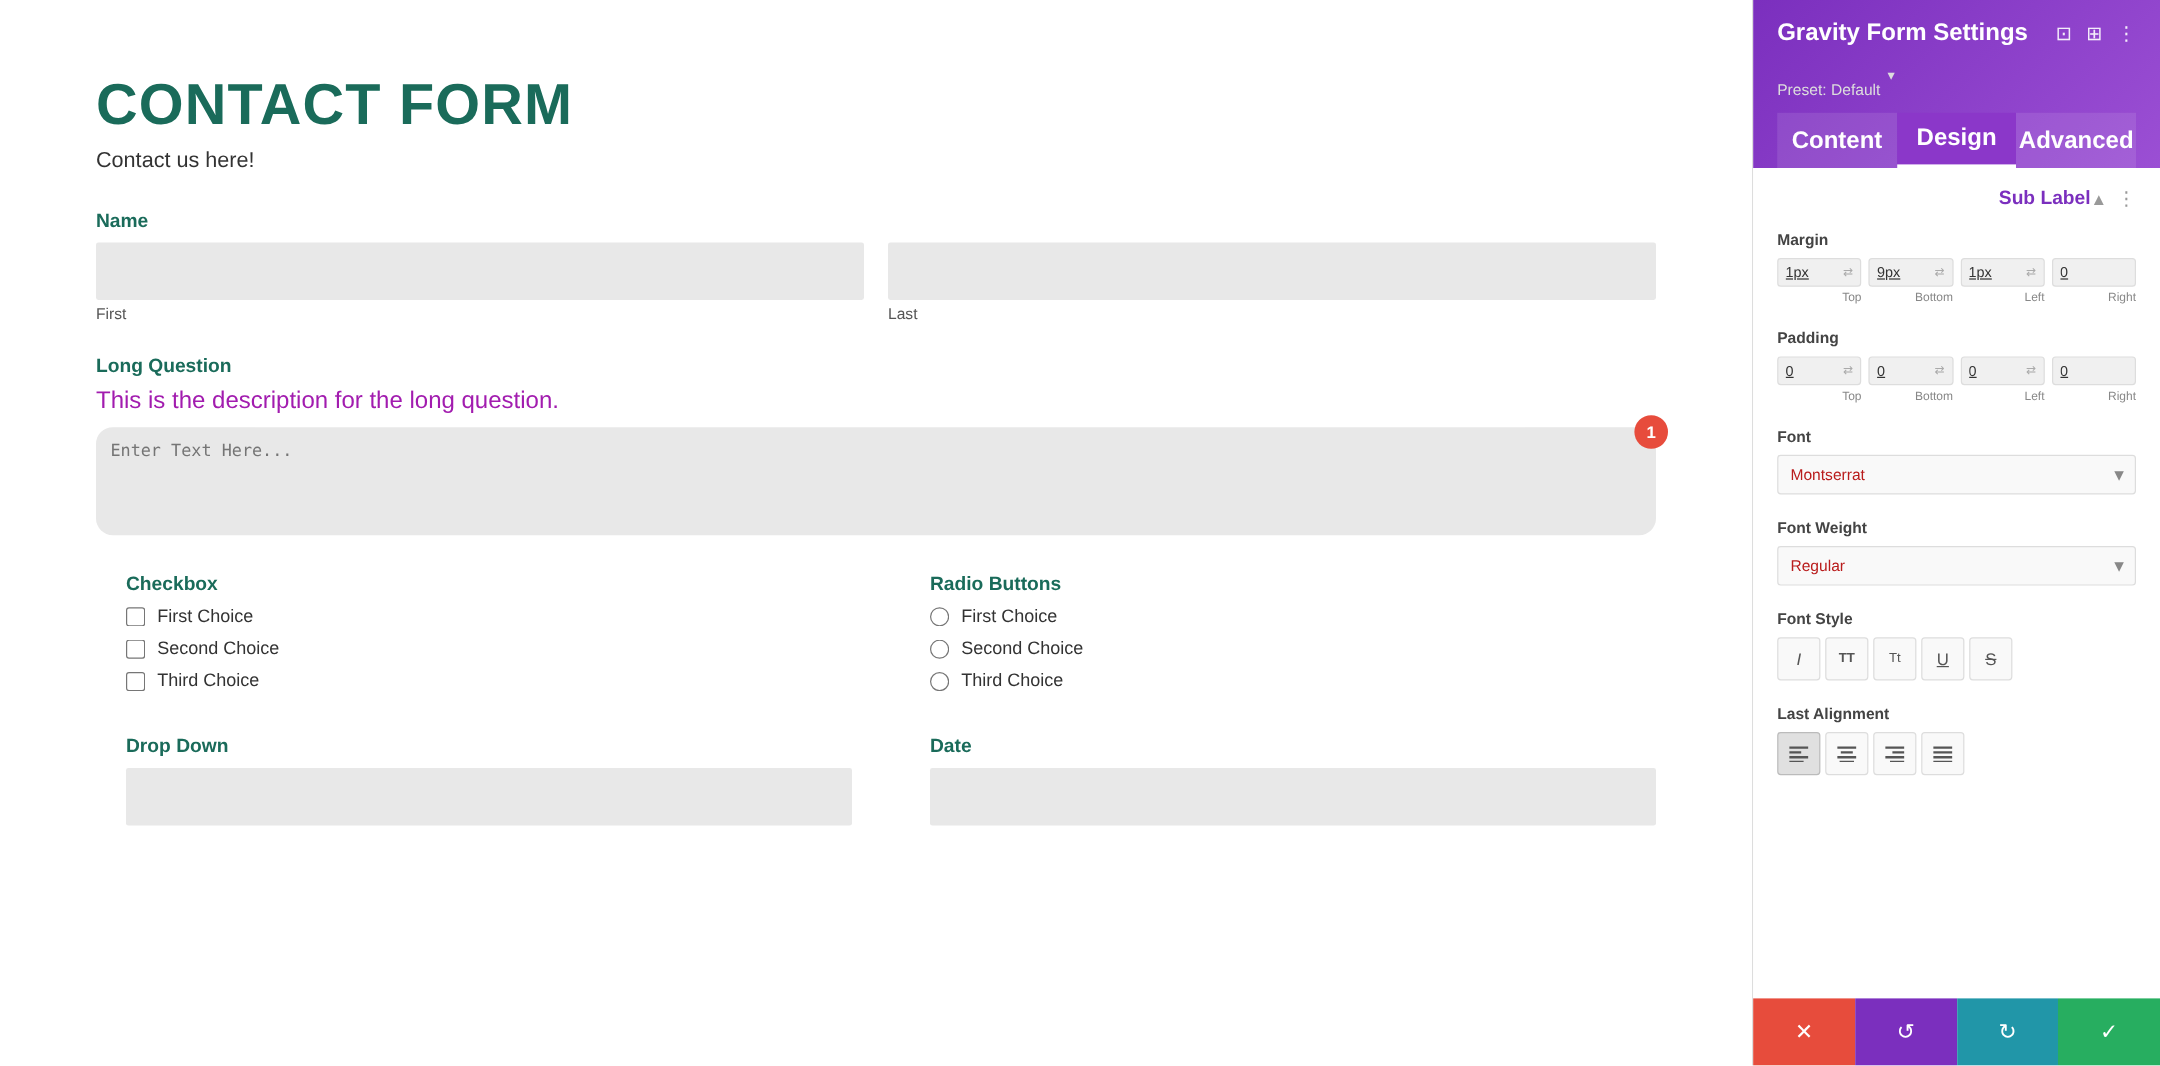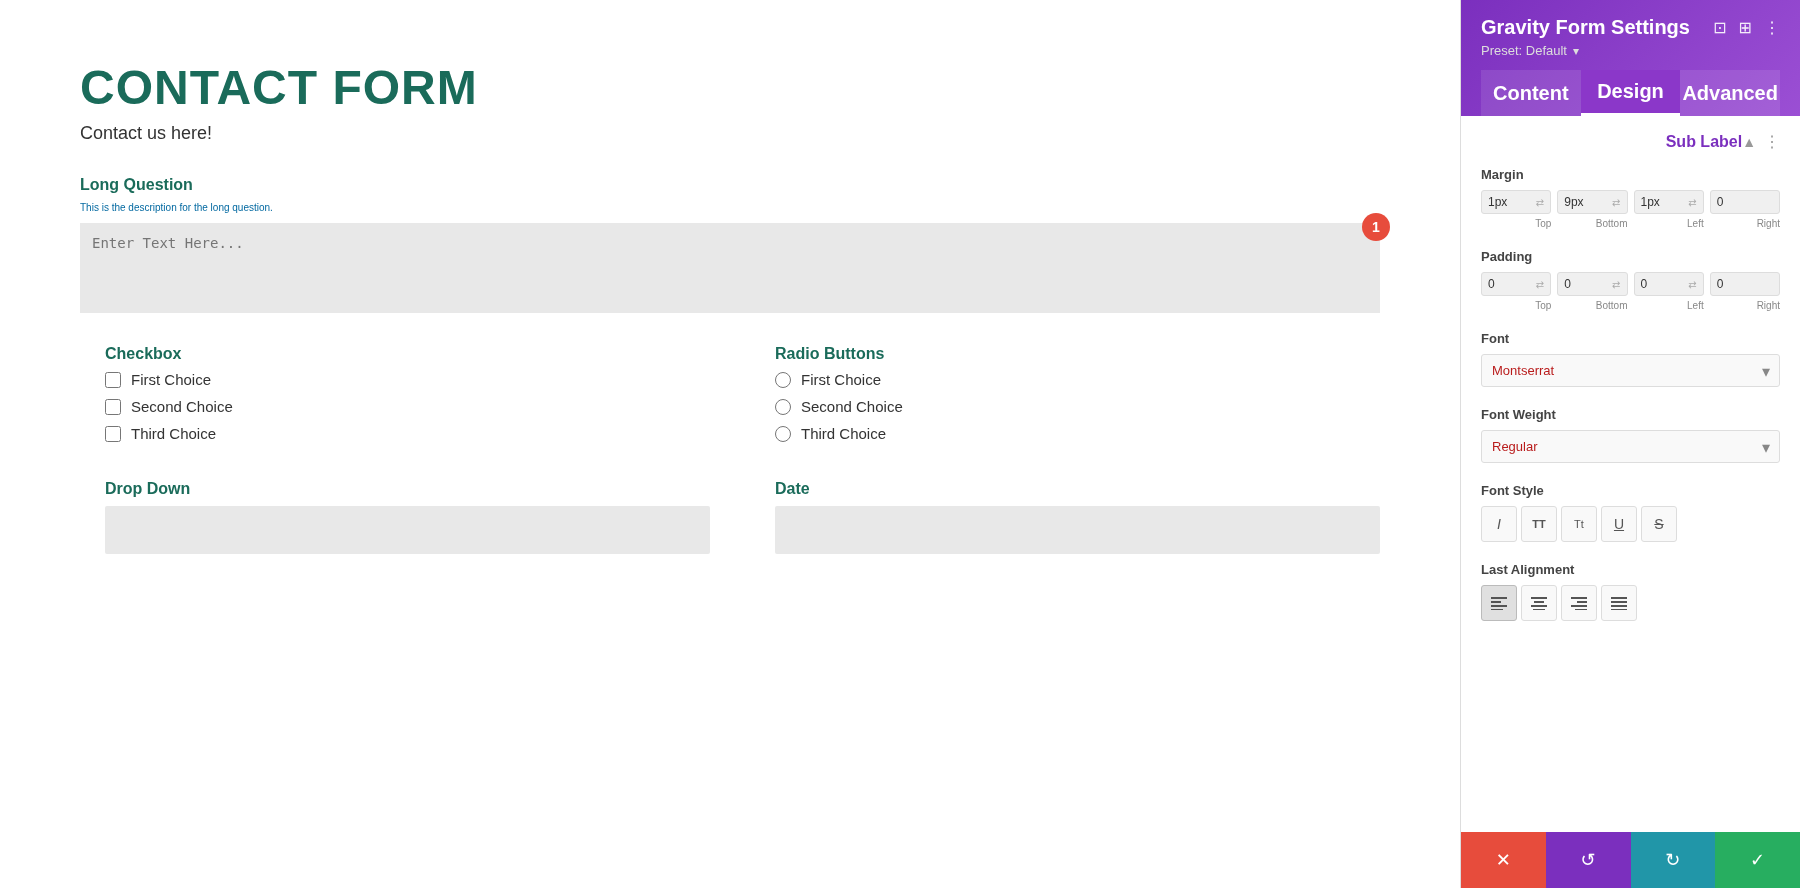--- a/index.html
+++ b/index.html
@@ -58,31 +58,31 @@
       font-size: 14px;
     }
 
     .sub-label {
       font-size: 13px;
       color: #555;
       margin-top: 4px;
     }
 
     .field-description {
-      font-size: 10px;
-      color: #0369a1;
+      font-size: 20px;
+      color: #a21caf;
       margin-bottom: 10px;
     }
 
     .textarea-input {
       width: 100%;
       height: 90px;
       background: #e8e8e8;
       border: none;
-      border-radius: 0;
+      border-radius: 14px;
       padding: 12px;
       font-size: 14px;
       color: #aaa;
       resize: none;
     }
 
     .two-col {
       display: flex;
       gap: 40px;
     }
@@ -177,20 +177,21 @@
     .preset-row {
       display: flex;
       align-items: center;
       gap: 6px;
       margin-bottom: 12px;
     }
 
     .preset-label {
       font-size: 13px;
       color: #ddd;
+      margin-top: 24px;
     }
 
     .preset-chevron {
       color: #ddd;
       font-size: 12px;
     }
 
     .panel-tabs {
       display: flex;
     }
@@ -274,20 +275,21 @@
       gap: 4px;
     }
 
     .input-with-link input {
       width: 100%;
       border: none;
       background: transparent;
       font-size: 12px;
       color: #333;
       outline: none;
+      text-decoration: underline;
     }
 
     .link-icon {
       color: #aaa;
       font-size: 10px;
       cursor: pointer;
     }
 
     .side-labels {
       display: grid;
@@ -397,20 +399,33 @@
 </head>
 <body>
 
 <div class="main-content">
 
   <div class="form-section">
     <h1 class="form-title">CONTACT FORM</h1>
     <p class="form-subtitle">Contact us here!</p>
   </div>
 
+  <div class="form-section">
+    <div class="field-label">Name</div>
+    <div class="name-row">
+      <div class="name-field">
+        <input type="text" class="text-input" style="">
+        <div class="sub-label">First</div>
+      </div>
+      <div class="name-field">
+        <input type="text" class="text-input" style="">
+        <div class="sub-label">Last</div>
+      </div>
+    </div>
+  </div>
 
   <div class="form-section">
     <div class="field-label">Long Question</div>
     <div class="field-description">This is the description for the long question.</div>
     <div class="textarea-wrapper">
       <textarea class="textarea-input" placeholder="Enter Text Here..." style=""></textarea>
       <div class="badge">1</div>
     </div>
   </div>
 

